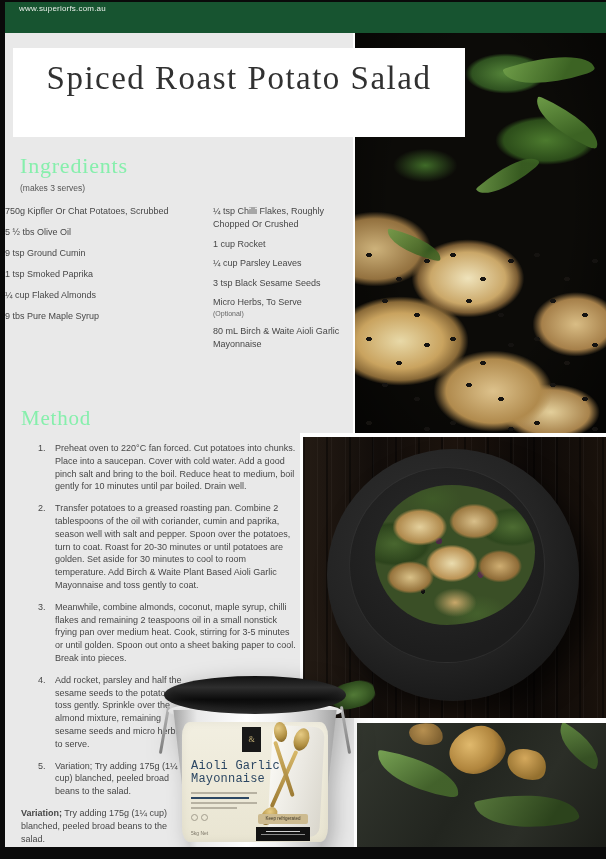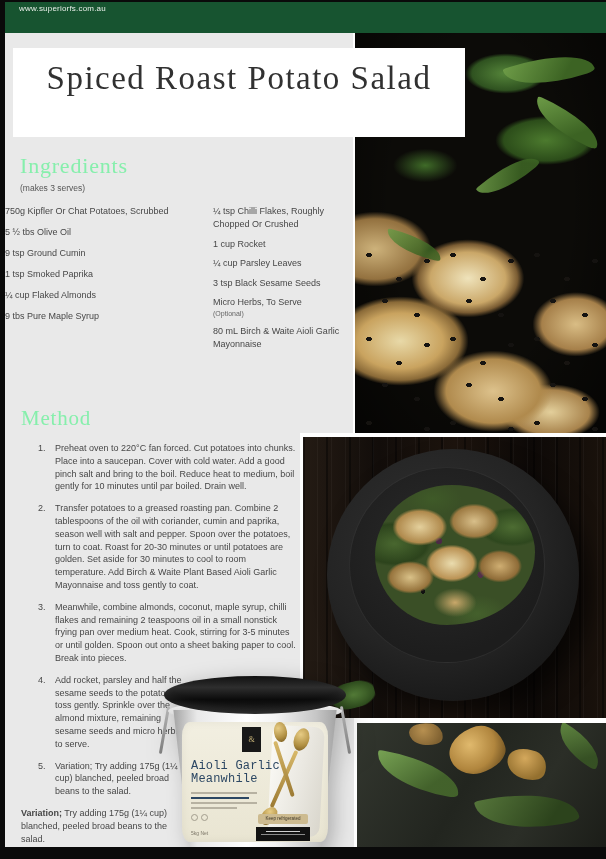--- a/index.html
+++ b/index.html
@@ -271,21 +271,21 @@
       <div class="spoon sp2">
           <div class="shaft"></div>
           <div class="bowl"></div>
         </div>
       <div class="spoon sp3">
           <div class="bowl"></div>
         </div>
       <div class="b-logo">&amp;</div>
       <div class="b-title">
         <div>Aioli Garlic</div>
-        <div>Meanwhile</div>
+        <div>Mayonnaise</div>
       </div>
       <div class="b-lines">
           <i></i>
           <i></i>
           <i></i>
           <i></i>
         </div>
       <div class="b-icons">
           <span></span>
           <span></span>

